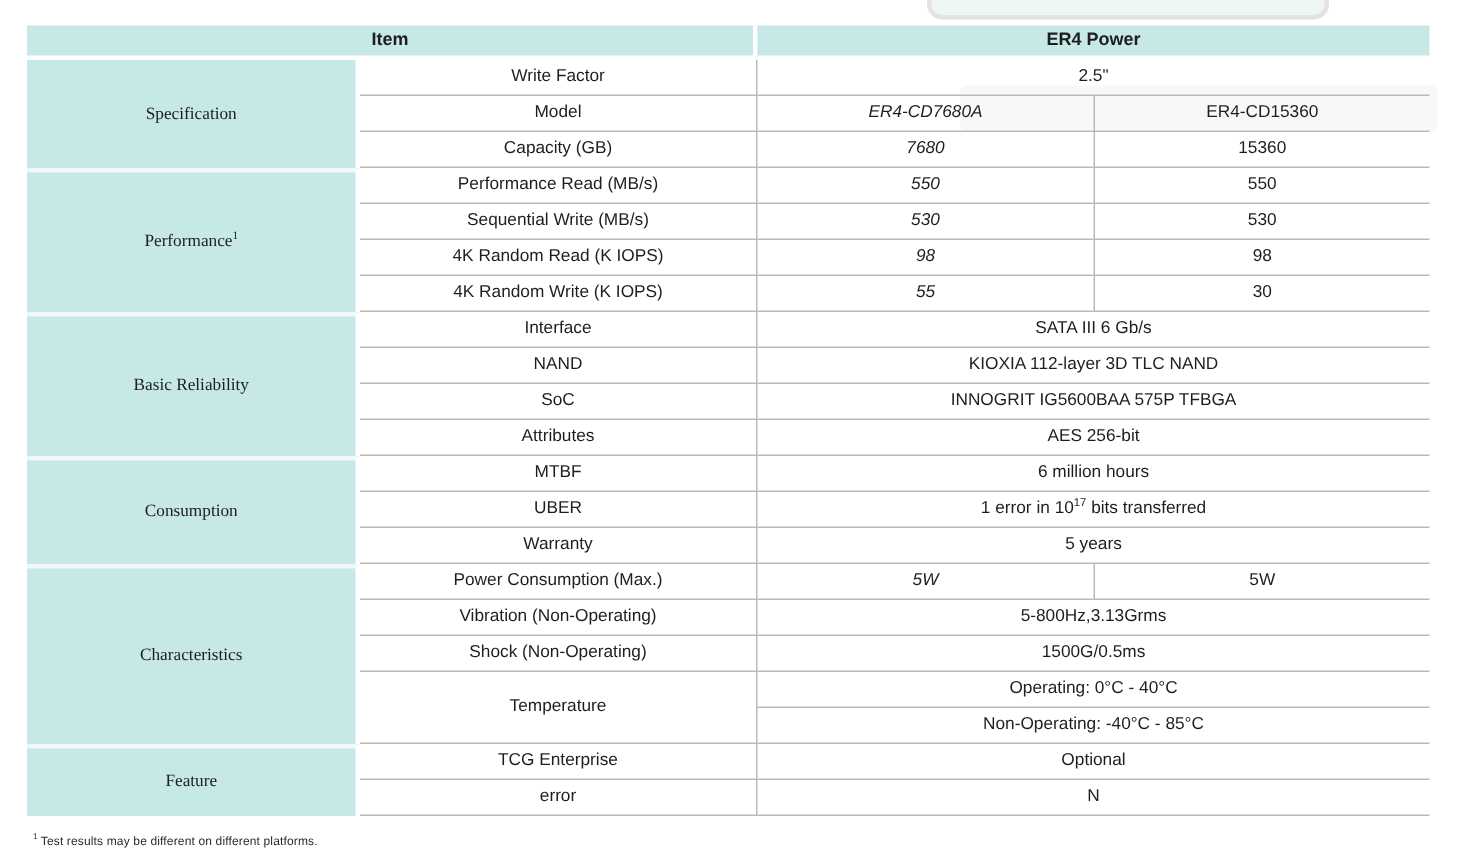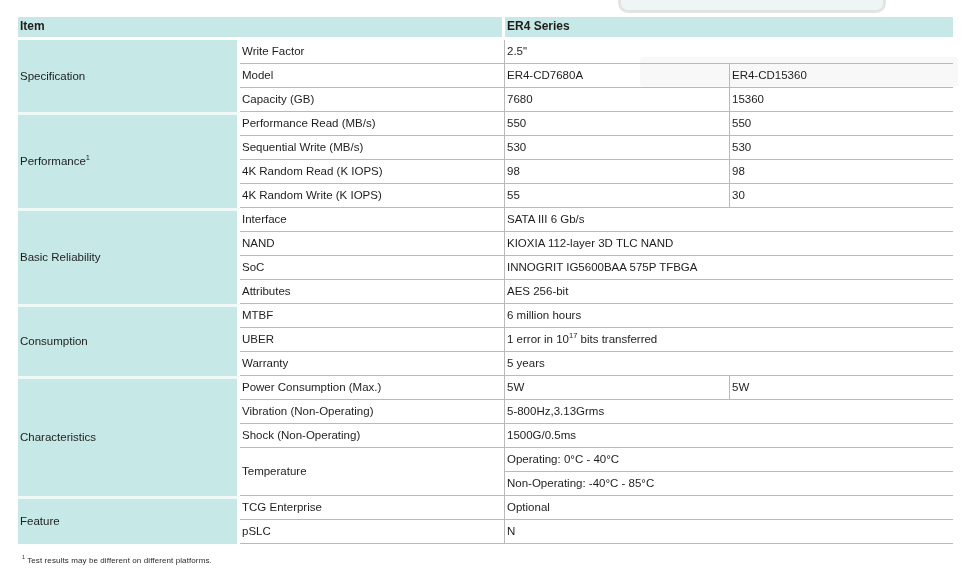--- a/index.html
+++ b/index.html
@@ -38,45 +38,46 @@
     left:18px; top:17px;
     width:935px;
     border-collapse:separate;
     border-spacing:0;
     table-layout:fixed;
   }
   tr.hdr{height:23px;}
   tr.data{height:24px;}
   td{
     padding:0 2px;
-    text-align:left;
+    text-align:center;
     vertical-align:middle;
     font-size:11.5px;
     line-height:1.1;
     color:var(--text);
     overflow:hidden;
   }
   td.th{
     background:var(--teal);
     font-weight:bold;
     font-size:12px;
     border-bottom:3px solid #ffffff;
   }
   td.th-item{border-right:3px solid #ffffff;}
   td.cat{
     background:var(--teal);
     border-right:3px solid #ffffff;
+    font-family:Liberation Serif, serif;
   }
   td.cat-sep{border-top:3px solid rgba(255,255,255,0.72);}
   td.item{
     border-bottom:1px solid var(--grid);
     border-right:1px solid var(--grid);
   }
   td.val{border-bottom:1px solid var(--grid);}
-  td.half1{border-right:1px solid var(--grid);}
+  td.half1{border-right:1px solid var(--grid);font-style:italic;}
   sup{font-size:7.5px;line-height:0;}
   .footnote{
     position:absolute;
     left:22px; top:556px;
     font-size:8px;
     color:#2a2a2a;
     letter-spacing:0.1px;
   }
   .footnote sup{font-size:5.5px;margin-right:2px;}
 </style>
@@ -89,21 +90,21 @@
 <table class="spec">
   <colgroup>
     <col style="width:222px">
       <col style="width:265px">
       <col style="width:225px">
       <col style="width:223px">
   </colgroup>
   <tbody>
     <tr class="hdr">
       <td class="th th-item" colspan="2">Item</td>
-      <td class="th" colspan="2">ER4 Series</td>
+      <td class="th" colspan="2">ER4 Power</td>
     </tr>
 
     <tr class="data">
       <td class="cat" rowspan="3">Specification</td>
       <td class="item">Write Factor</td>
       <td class="val" colspan="2">2.5"</td>
     </tr>
     <tr class="data">
       <td class="item">Model</td>
       <td class="val half1">ER4-CD7680A</td>
@@ -190,19 +191,19 @@
     <tr class="data">
       <td class="val" colspan="2">Non-Operating: -40°C - 85°C</td>
     </tr>
 
     <tr class="data">
       <td class="cat cat-sep" rowspan="2">Feature</td>
       <td class="item">TCG Enterprise</td>
       <td class="val" colspan="2">Optional</td>
     </tr>
     <tr class="data">
-      <td class="item">pSLC</td>
+      <td class="item">error</td>
       <td class="val" colspan="2">N</td>
     </tr>
   </tbody>
 </table>
 
 <div class="footnote"><sup>1</sup><span>Test results may be different on different platforms.</span></div>
 
 </body></html>

